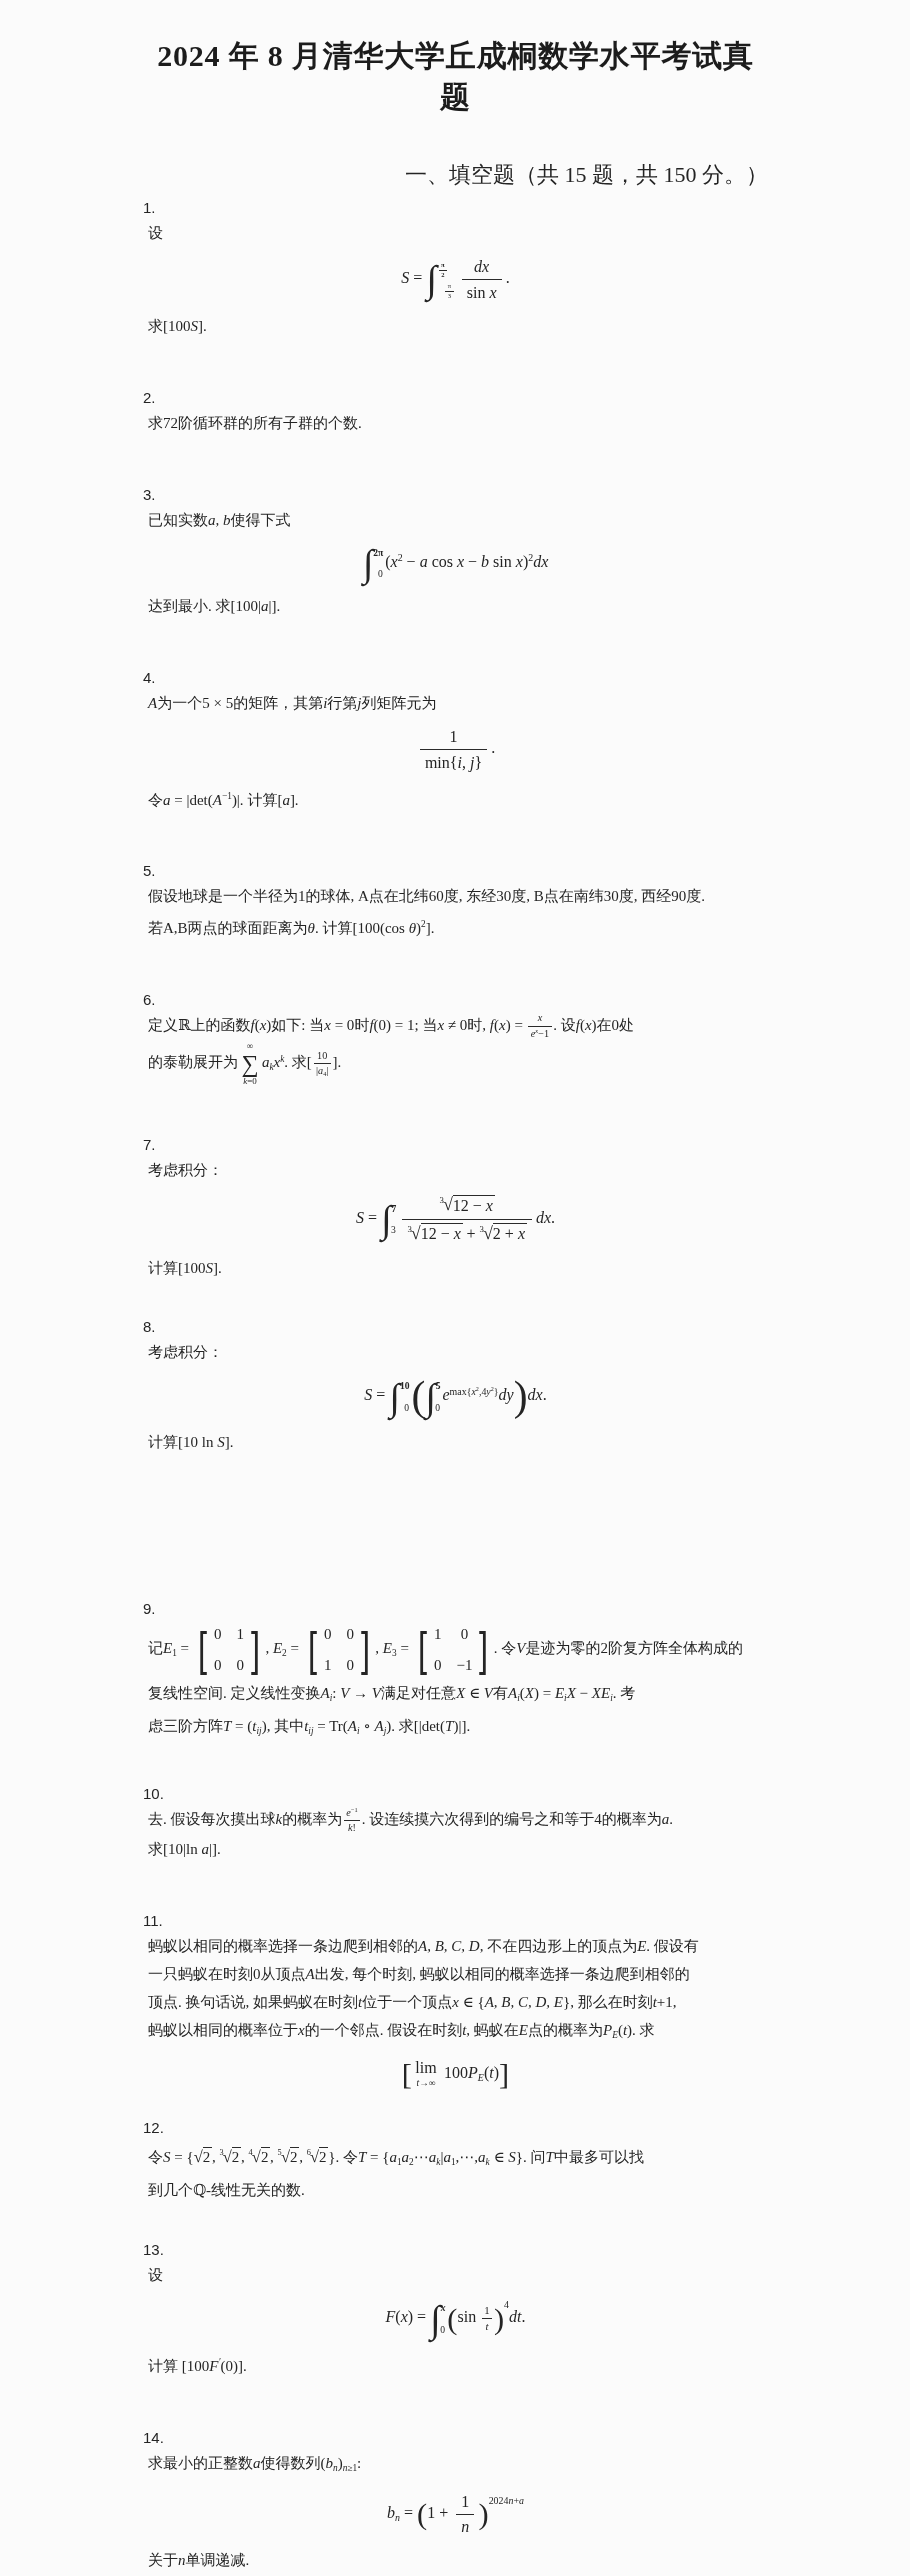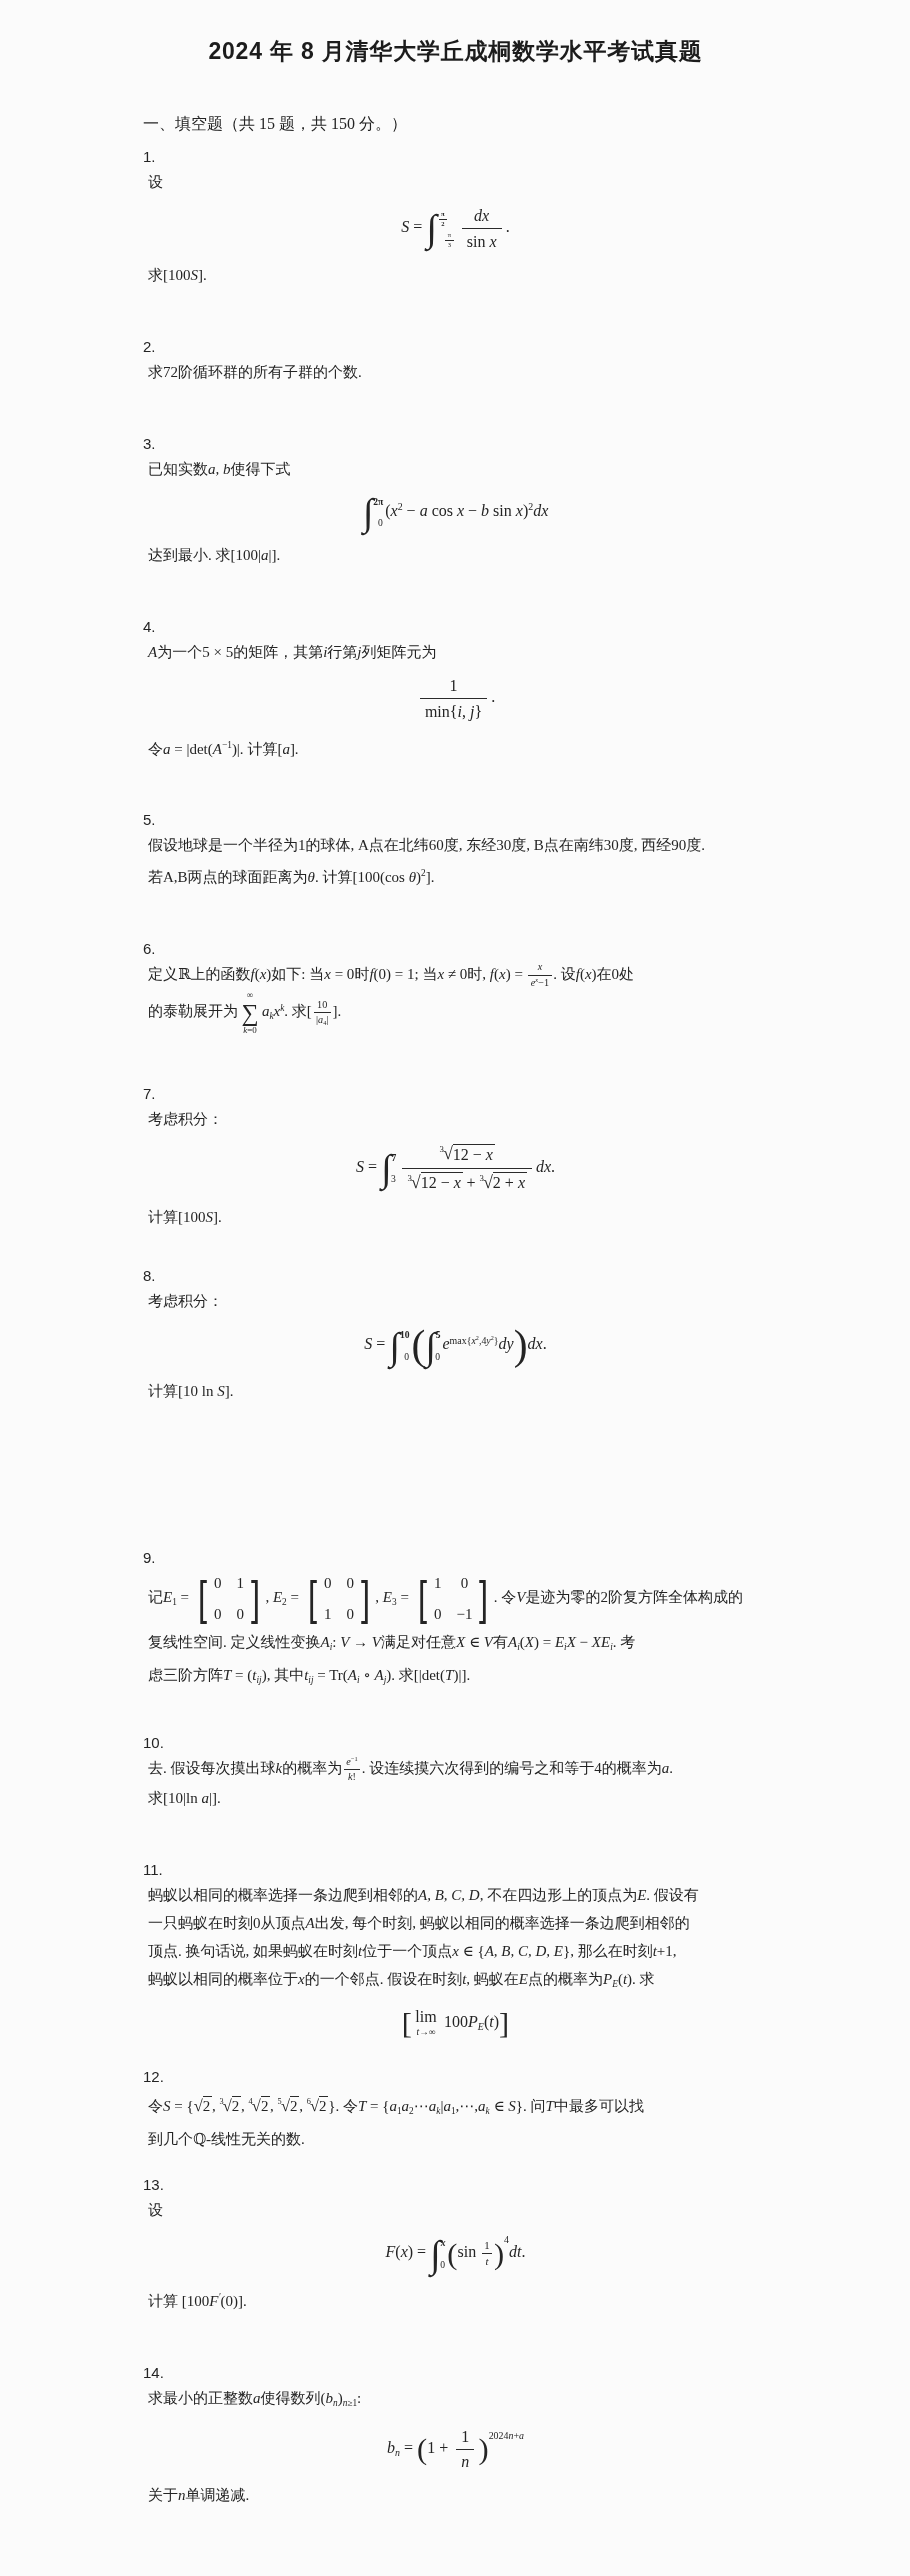--- a/index.html
+++ b/index.html
@@ -3,32 +3,32 @@
 <meta charset="utf-8">
 <style>
   html,body { margin:0; padding:0; }
   body {
     width:911px; min-height:2576px; background:#fbfbfb; color:#242424;
     font-family:"Liberation Serif","DejaVu Serif",serif;
     -webkit-font-smoothing:antialiased;
   }
   .page { box-sizing:border-box; width:911px; min-height:2576px; padding:22px 143px 101px 143px; }
   .title {
-    font-family:Liberation Sans, sans-serif;
-    font-weight:700; font-size:23px; letter-spacing:0.8px;
+    font-family:Liberation Serif, serif;
+    font-weight:700; font-size:30px; letter-spacing:0.8px;
     text-align:center; margin:13.5px 0 46px 0; color:#1c1c1c;
   }
-  .section { font-size:16px; line-height:22px; }
+  .section { font-size:22px; line-height:22px;text-align:right; }
   .prob { margin-top:47px; font-size:15px; }
   #p1 { margin-top:11.8px; }
   #p8 { margin-top:34px; }
   #p9 { margin-top:142px; }
   #p10 { margin-top:37px; }
   #p12 { margin-top:28px; }
-  #p13 { margin-top:21px; }
+  #p13 { margin-top:35px; }
   .pnum { font-size:15px; line-height:22px; font-family:"Liberation Sans","DejaVu Sans",sans-serif; }
   .pline { line-height:28px; margin-left:5px; white-space:nowrap; }
   .pformula { text-align:center; font-size:16px; margin:10px 0; white-space:nowrap; }
 
   
   .sg-t { font-style:normal; }
   .sg-m { font-style:italic; }
   .sg-r { font-style:normal; }
   .sg-sup  { font-size:.62em; vertical-align:.6em; }
   .sg-supm { font-size:.62em; vertical-align:.6em; font-style:italic; }

